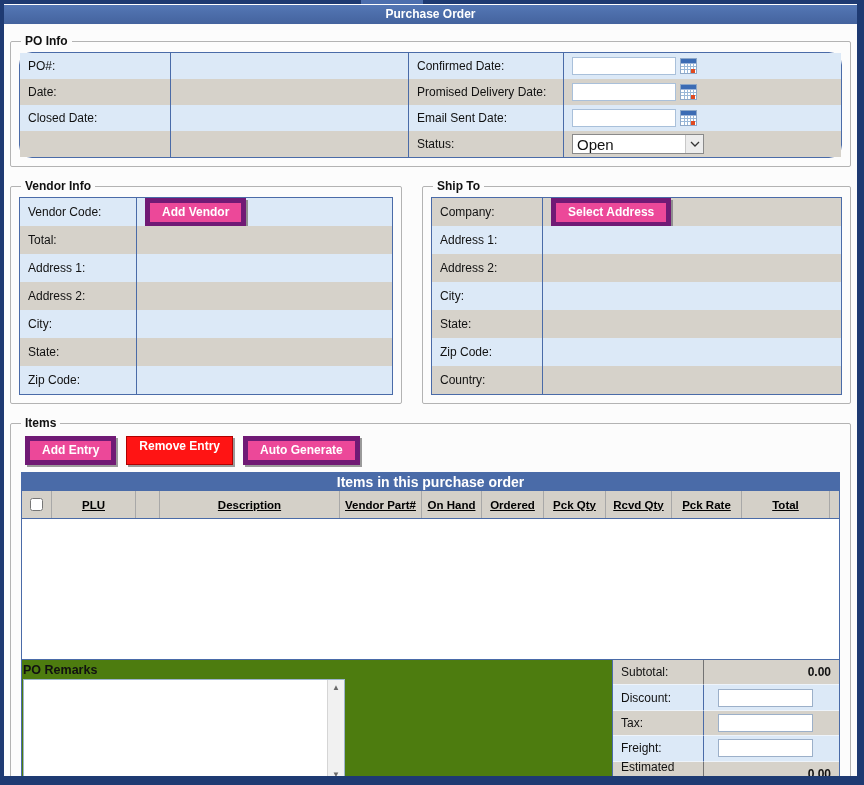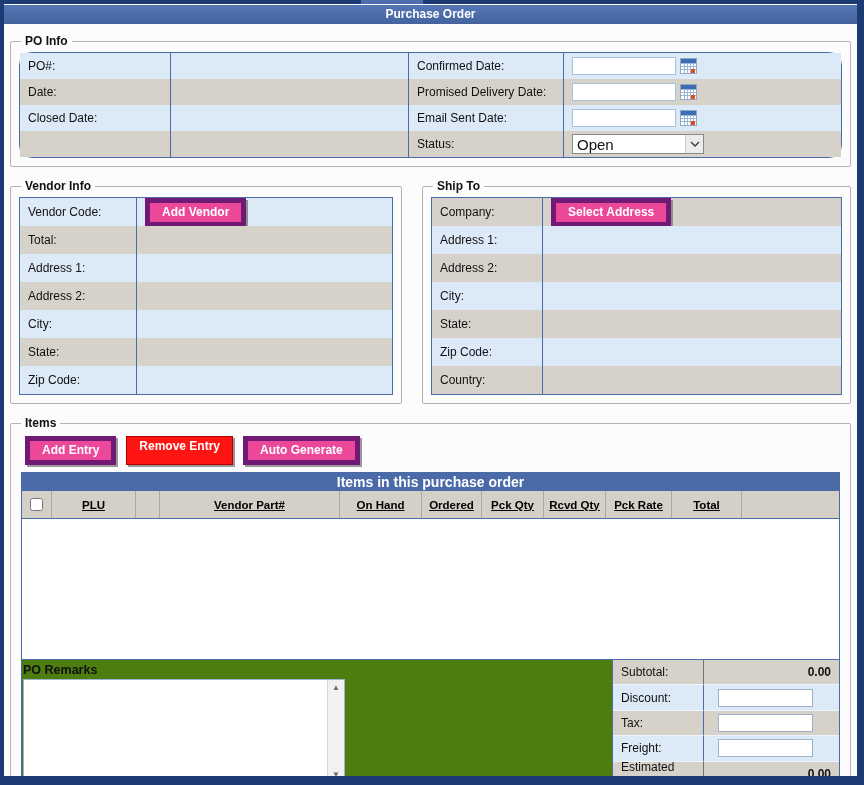--- a/index.html
+++ b/index.html
@@ -258,20 +258,23 @@
             <div class="ih-cell">
               <input type="checkbox" style="">
             </div>
             <div class="ih-cell">
                 <span>PLU</span>
               </div>
             <div class="ih-cell">
                 <span></span>
               </div>
             <div class="ih-cell">
+                <span>Description</span>
+              </div>
+            <div class="ih-cell">
                 <span>Vendor Part#</span>
               </div>
             <div class="ih-cell">
                 <span>On Hand</span>
               </div>
             <div class="ih-cell">
                 <span>Ordered</span>
               </div>
             <div class="ih-cell">
                 <span>Pck Qty</span>

